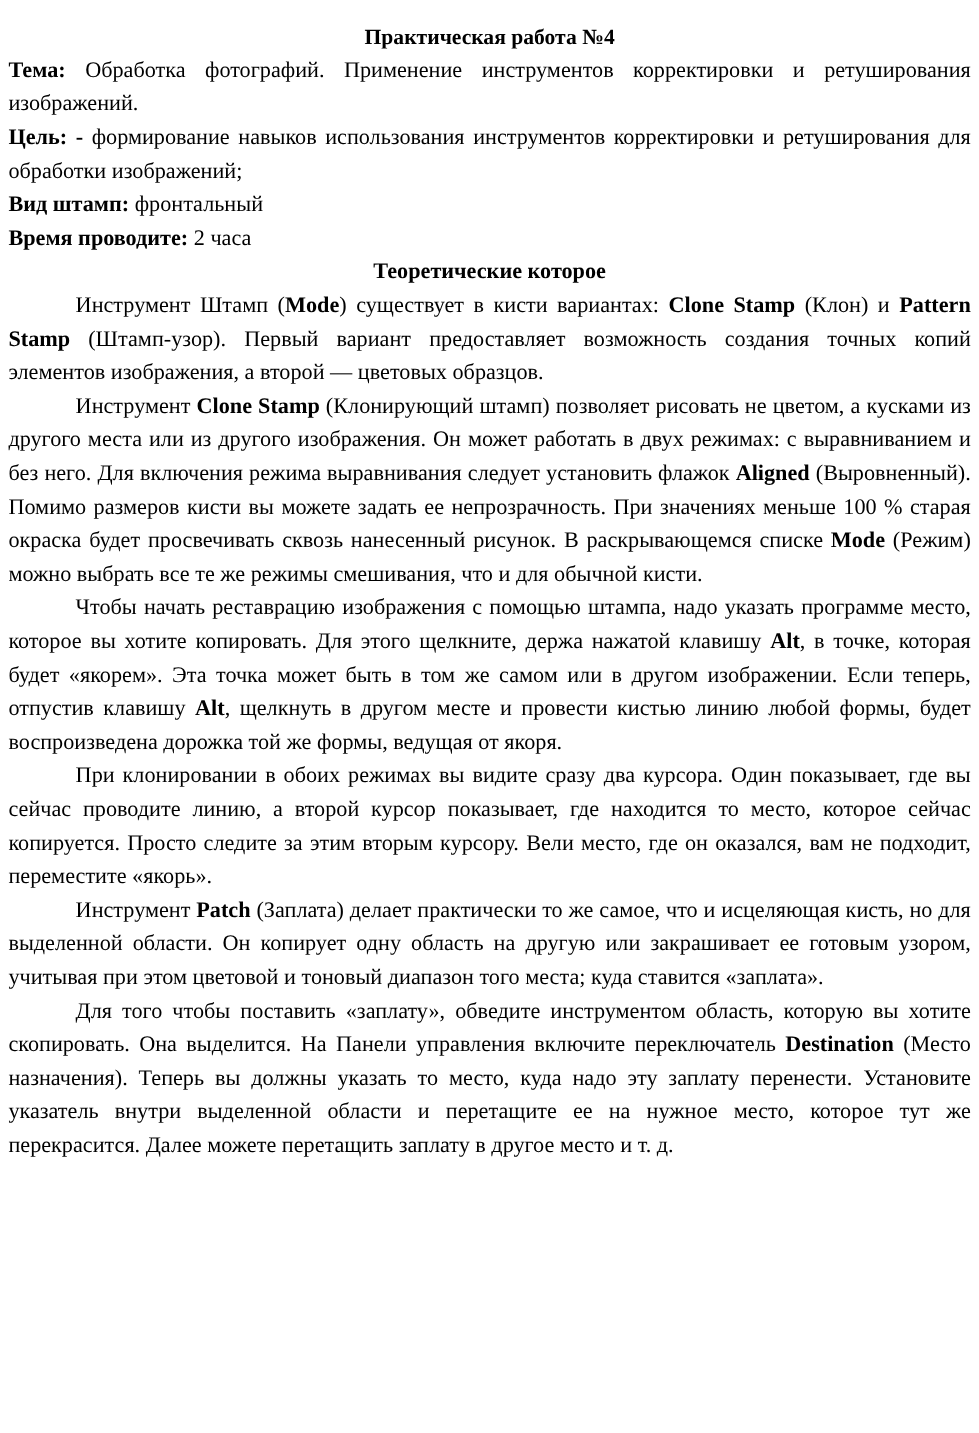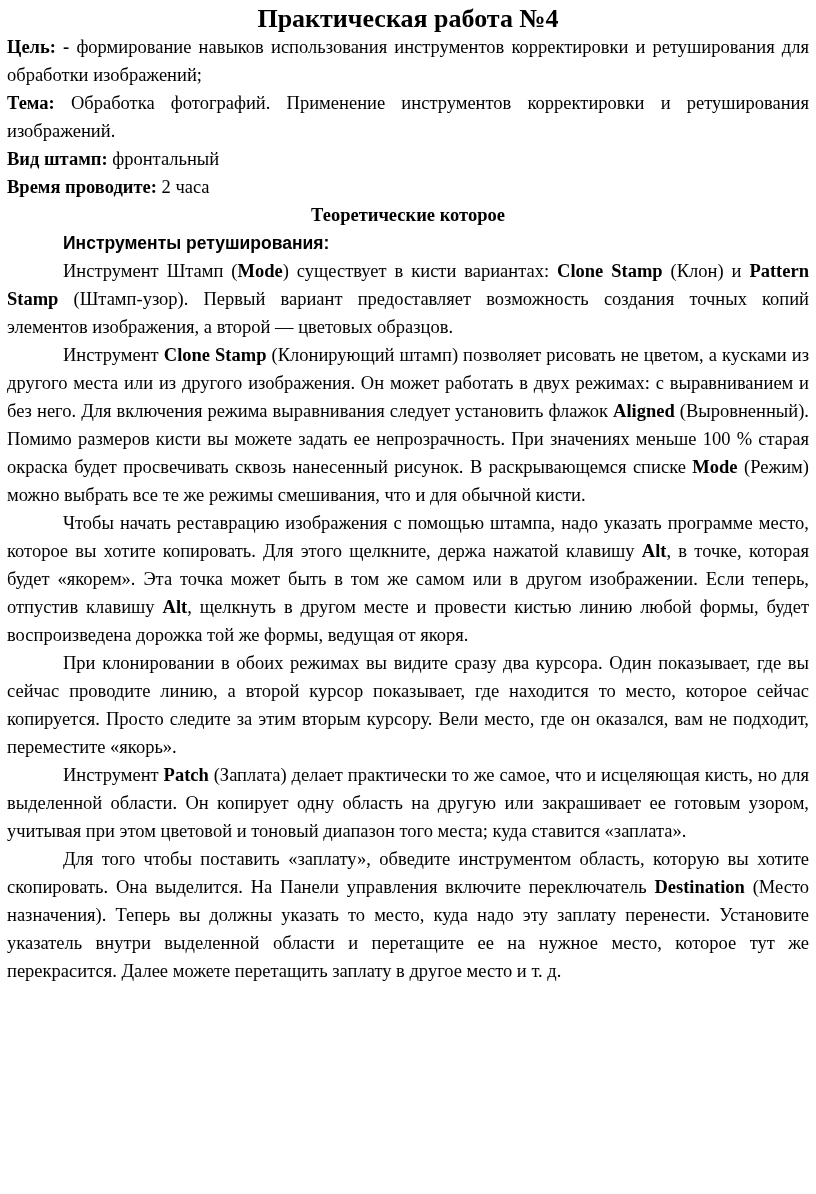--- a/index.html
+++ b/index.html
@@ -13,39 +13,38 @@
     color: #000000;
     font-family: "Liberation Serif", "DejaVu Serif", serif;
     font-size: 18.5px;
     line-height: 28px;
     padding: 5px 7px 0 7px;
     overflow: hidden;
   }
   p.block { text-align: justify; }
   p.block.center { text-align: center; }
   p.block.indent { text-indent: 56px; }
-  p.block.title { font-size: 26px; }
+  p.block.title { font-size: 18px; margin-top: 12px; }
   b { font-weight: bold; }
   .sans {
     font-family: "Liberation Sans", "DejaVu Sans", sans-serif;
     font-size: 17.5px;
   }
 </style>
 </head>
 <body>
 
 <div class="page">
   <div>
       <p class="block center title"><b>Практическая работа №4</b></p>
+      <p class="block"><b>Тема: </b><span>Обработка фотографий. Применение инструментов корректировки и ретуширования изображений.</span></p>
       <p class="block"><b>Цель: - </b><span>формирование навыков использования инструментов корректировки и ретуширования для обработки изображений;</span></p>
-      <p class="block"><b>Тема: </b><span>Обработка фотографий. Применение инструментов корректировки и ретуширования изображений.</span></p>
       <p class="block"><b>Вид штамп: </b><span>фронтальный</span></p>
       <p class="block"><b>Время проводите: </b><span>2 часа</span></p>
       <p class="block center"><b>Теоретические которое</b></p>
-      <p class="block indent"><b class="sans">Инструменты ретуширования:</b></p>
       <p class="block indent"><span>Инструмент Штамп (</span><b>Mode</b><span>) существует в кисти вариантах: </span><b>Clone Stamp</b><span> (Клон) и </span><b>Pattern Stamp</b><span> (Штамп-узор). Первый вариант предоставляет возможность создания точных копий элементов изображения, а второй — цветовых образцов.</span></p>
       <p class="block indent"><span>Инструмент </span><b>Clone Stamp</b><span> (Клонирующий штамп) позволяет рисовать не цветом, а кусками из другого места или из другого изображения. Он может работать в двух режимах: с выравниванием и без него. Для включения режима выравнивания следует установить флажок </span><b>Aligned</b><span> (Выровненный). Помимо размеров кисти вы можете задать ее непрозрачность. При значениях меньше 100 % старая окраска будет просвечивать сквозь нанесенный рисунок. В раскрывающемся списке </span><b>Mode</b><span> (Режим) можно выбрать все те же режимы смешивания, что и для обычной кисти.</span></p>
       <p class="block indent"><span>Чтобы начать реставрацию изображения с помощью штампа, надо указать программе место, которое вы хотите копировать. Для этого щелкните, держа нажатой клавишу </span><b>Alt</b><span>, в точке, которая будет «якорем». Эта точка может быть в том же самом или в другом изображении. Если теперь, отпустив клавишу </span><b>Alt</b><span>, щелкнуть в другом месте и провести кистью линию любой формы, будет воспроизведена дорожка той же формы, ведущая от якоря.</span></p>
       <p class="block indent"><span>При клонировании в обоих режимах вы видите сразу два курсора. Один показывает, где вы сейчас проводите линию, а второй курсор показывает, где находится то место, которое сейчас копируется. Просто следите за этим вторым курсору. Вели место, где он оказался, вам не подходит, переместите «якорь».</span></p>
       <p class="block indent"><span>Инструмент </span><b>Patch</b><span> (Заплата) делает практически то же самое, что и исцеляющая кисть, но для выделенной области. Он копирует одну область на другую или закрашивает ее готовым узором, учитывая при этом цветовой и тоновый диапазон того места; куда ставится «заплата».</span></p>
       <p class="block indent"><span>Для того чтобы поставить «заплату», обведите инструментом область, которую вы хотите скопировать. Она выделится. На Панели управления включите переключатель </span><b>Destination</b><span> (Место назначения). Теперь вы должны указать то место, куда надо эту заплату перенести. Установите указатель внутри выделенной области и перетащите ее на нужное место, которое тут же перекрасится. Далее можете перетащить заплату в другое место и т. д.</span></p>
     </div>
 </div>
 
 </body></html>

